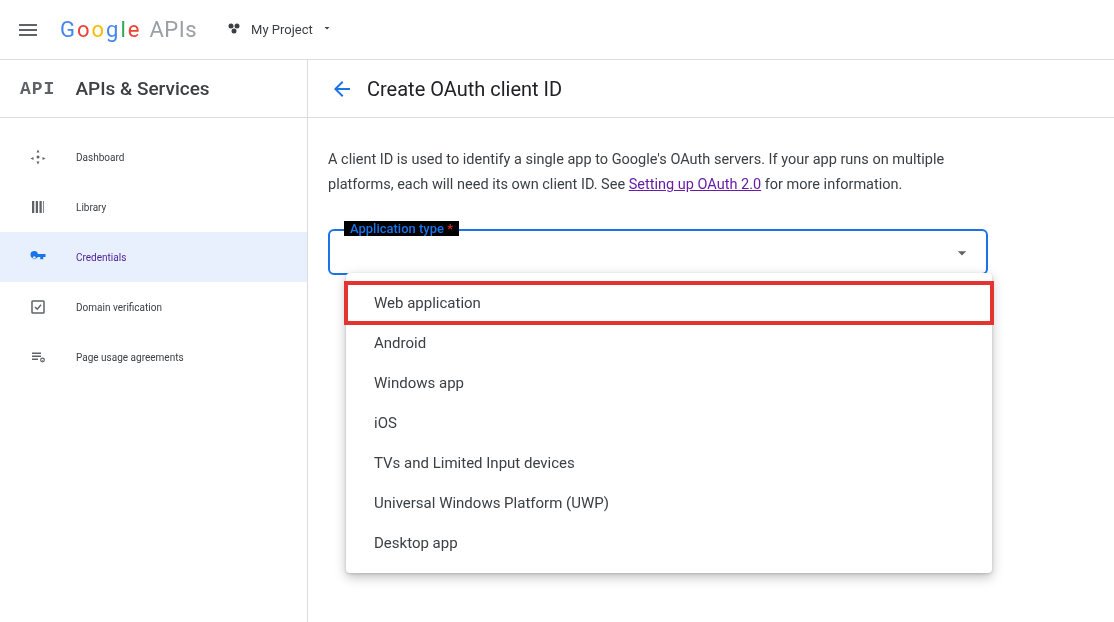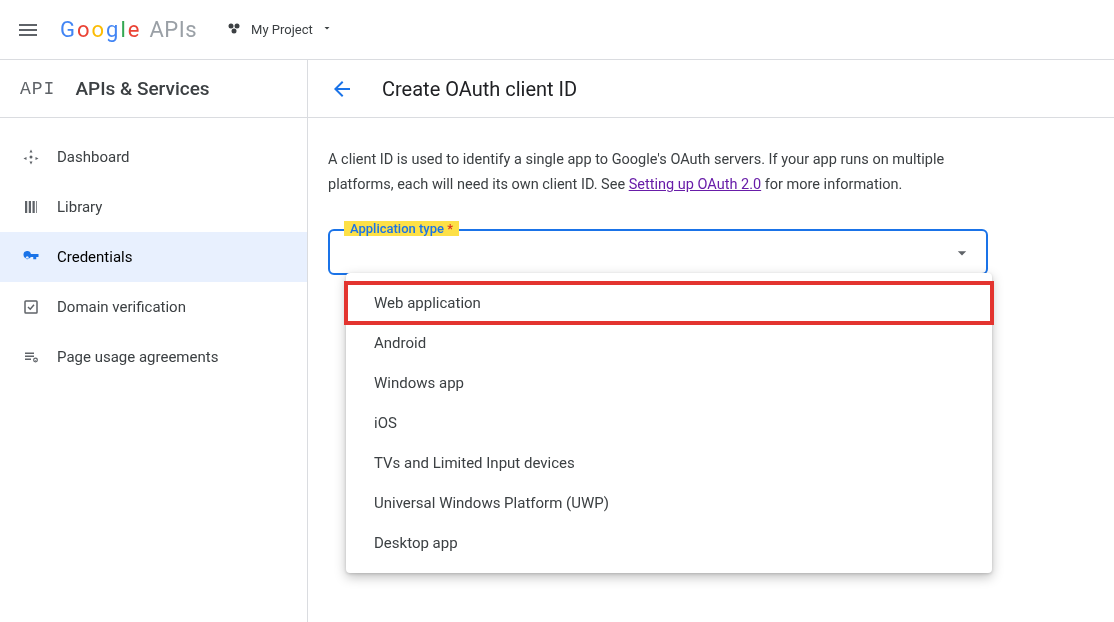--- a/index.html
+++ b/index.html
@@ -58,53 +58,53 @@
     align-items: center;
     gap: 20px;
     padding: 0 20px;
     font-size: 19px;
     font-weight: 500;
     color: #3c4043;
     border-bottom: 1px solid #dadce0;
   }
   .api-logo {
     font-family: 'Courier New', monospace;
-    font-weight: 400;
+    font-weight: 700;
     font-size: 18px;
     color: #5f6368;
     letter-spacing: 1px;
   }
   .nav {
     padding-top: 14px;
   }
   .nav-item {
     height: 50px;
     display: flex;
     align-items: center;
-    gap: 16px;
-    padding: 0 21px;
-    font-size: 15px;
+    gap: 28px;
+    padding: 0 28px;
+    font-size: 10px;
     color: #3c4043;
     cursor: pointer;
   }
   .nav-item.active {
     background: #e8f0fe;
-    color: #000000;
+    color: #4c1d95;
   }
   .nav-item .ico { width: 20px; height: 20px; display:flex; align-items:center; justify-content:center;}
   .content {
     flex: 1;
     padding: 0;
     position: relative;
   }
   .content-header {
     height: 58px;
     display: flex;
     align-items: center;
-    gap: 28px;
+    gap: 13px;
     padding: 0 22px;
     border-bottom: 1px solid #dadce0;
   }
   .back-arrow { color: #1a73e8; cursor: pointer; width:24px; height:24px;}
   .page-title { font-size: 20px; color: #202124; }
   .body-area { padding: 30px 20px 20px 20px; max-width: 700px; }
   .desc { font-size: 14.5px; line-height: 1.7; color: #3c4043; }
   .desc a { color: #681da8; text-decoration: underline; }
   .select-wrap {
     position: relative;
@@ -114,21 +114,21 @@
     border: 2px solid #1a73e8;
     border-radius: 6px;
     height: 46px;
     position: relative;
     background: #fff;
   }
   .select-label {
     position: absolute;
     top: -10px;
     left: 14px;
-    background: #fde047;
+    background: #000000;
     padding: 0 6px;
     font-size: 13px;
     color: #1a73e8;
     font-weight: 500;
   }
   .select-label .req { color: #d93025; }
   .select-arrow {
     position: absolute;
     right: 14px;
     top: 12px;

